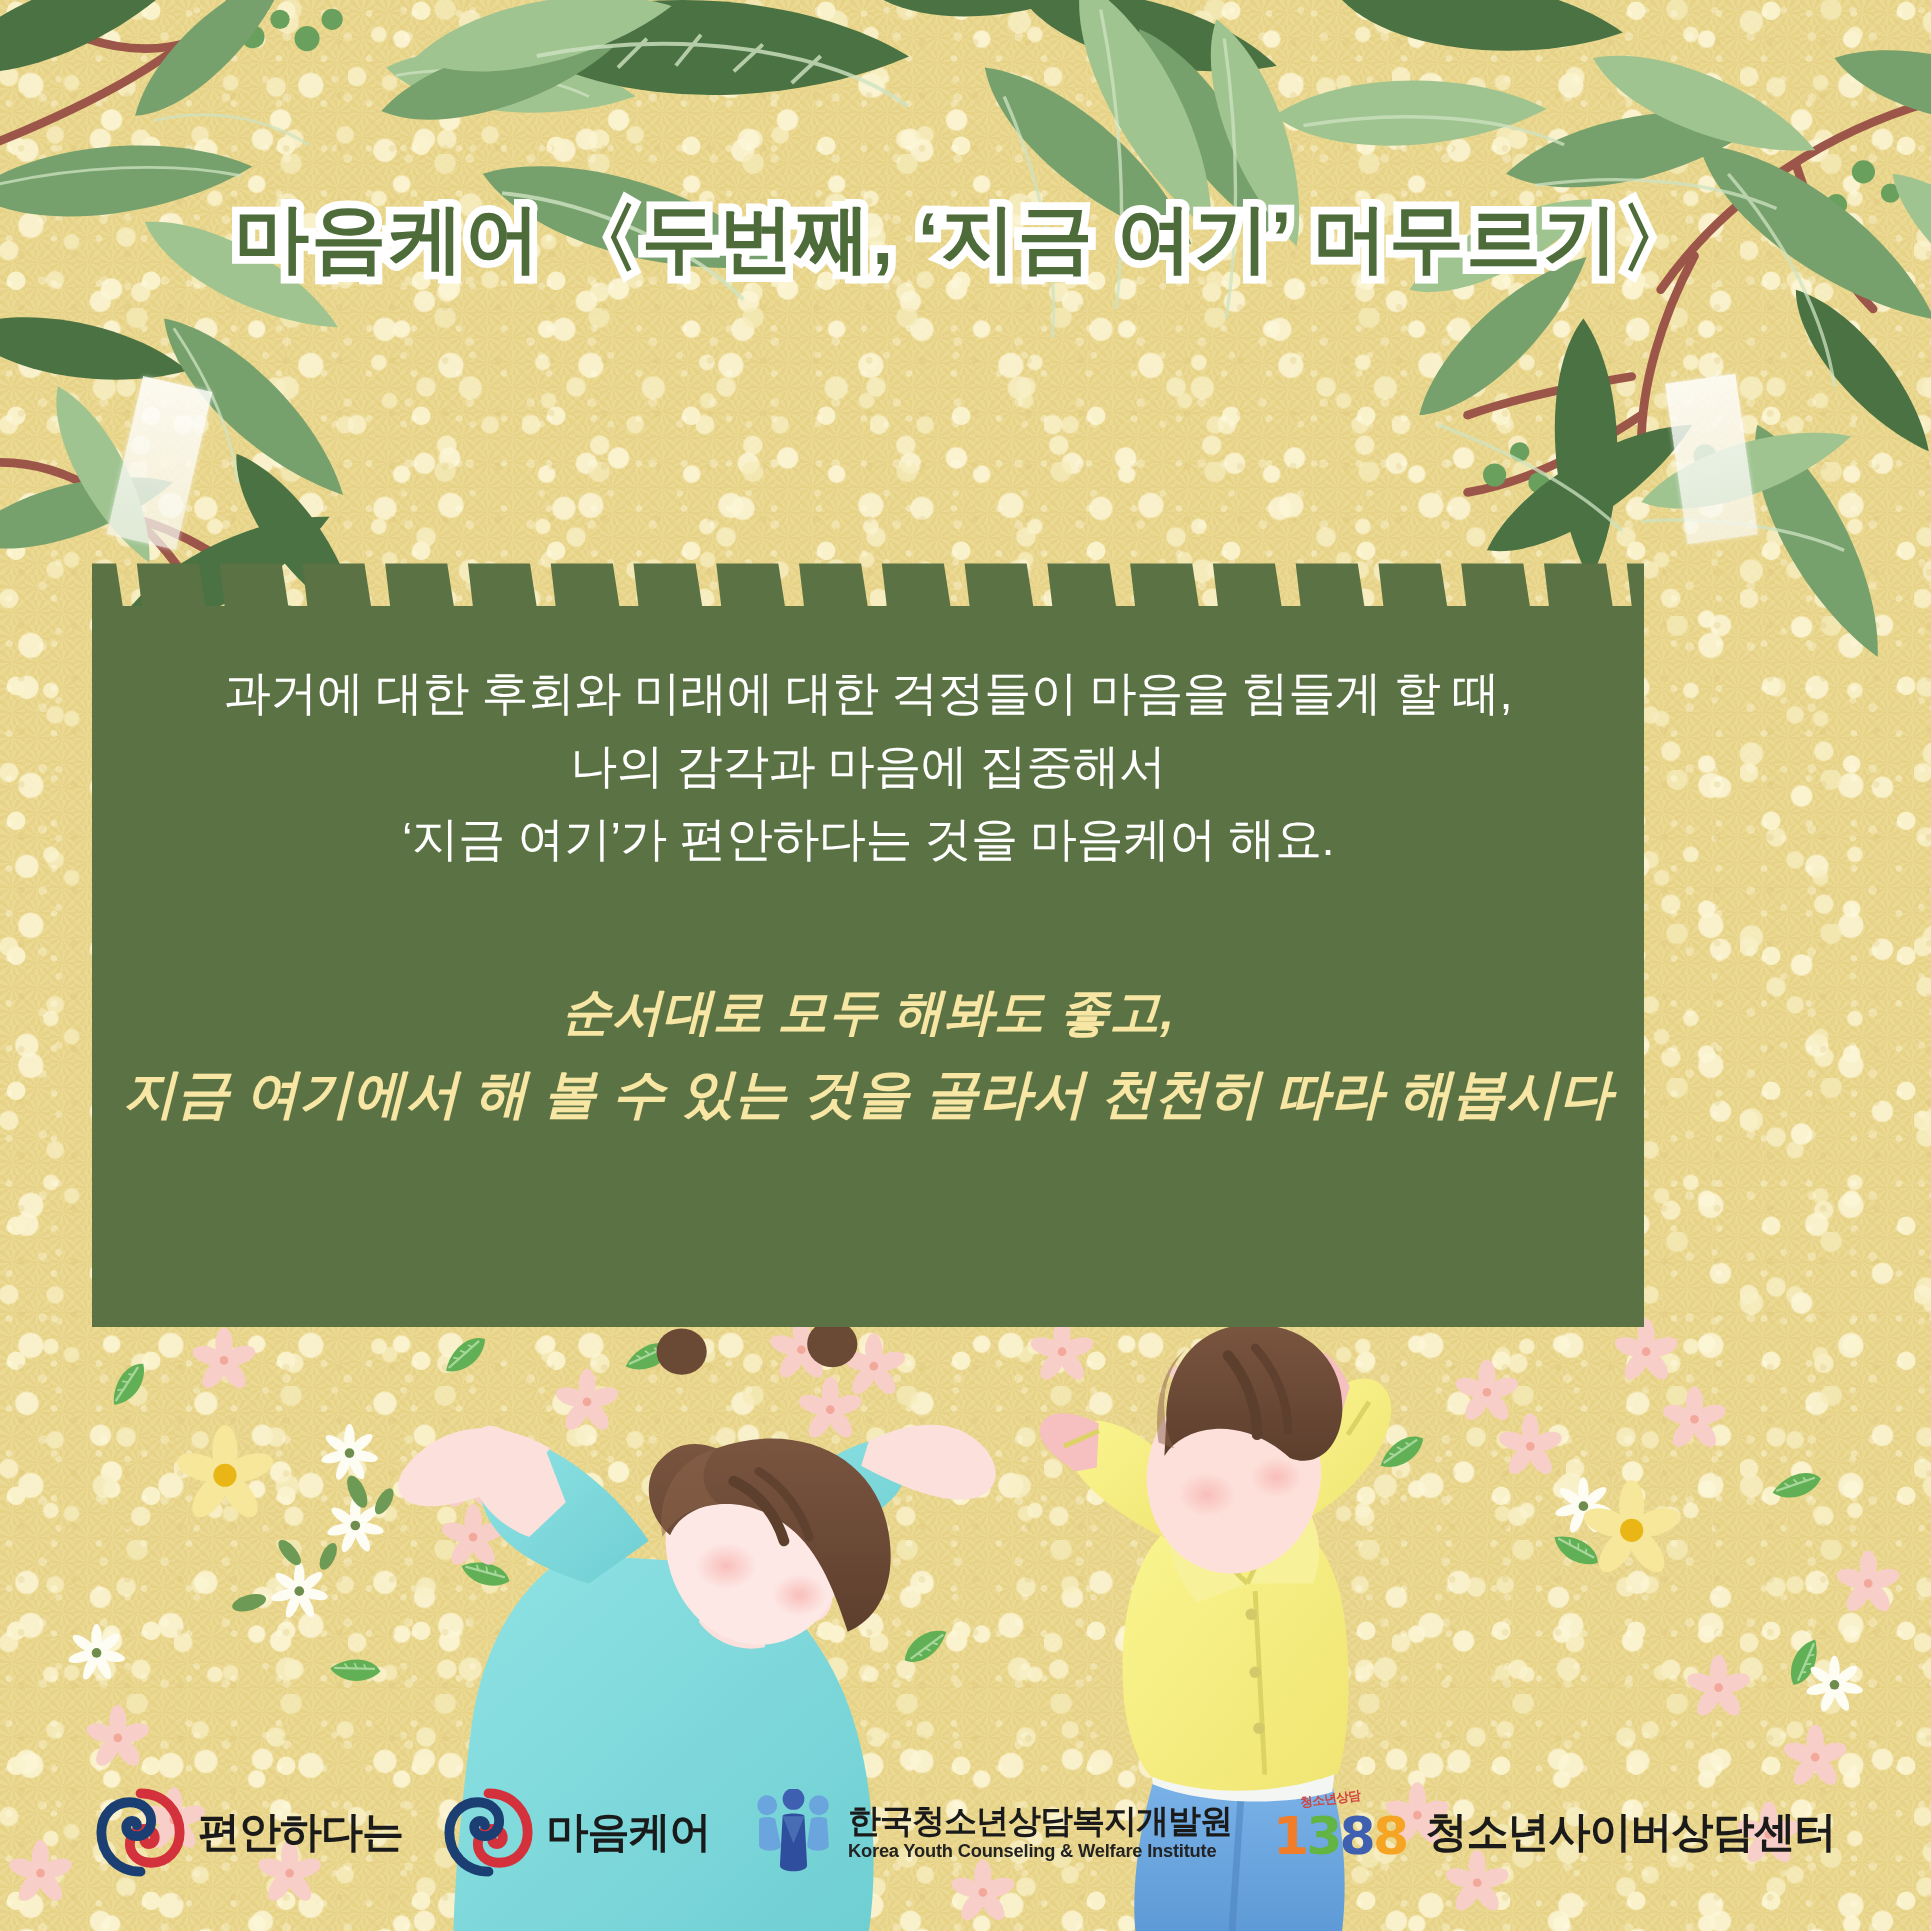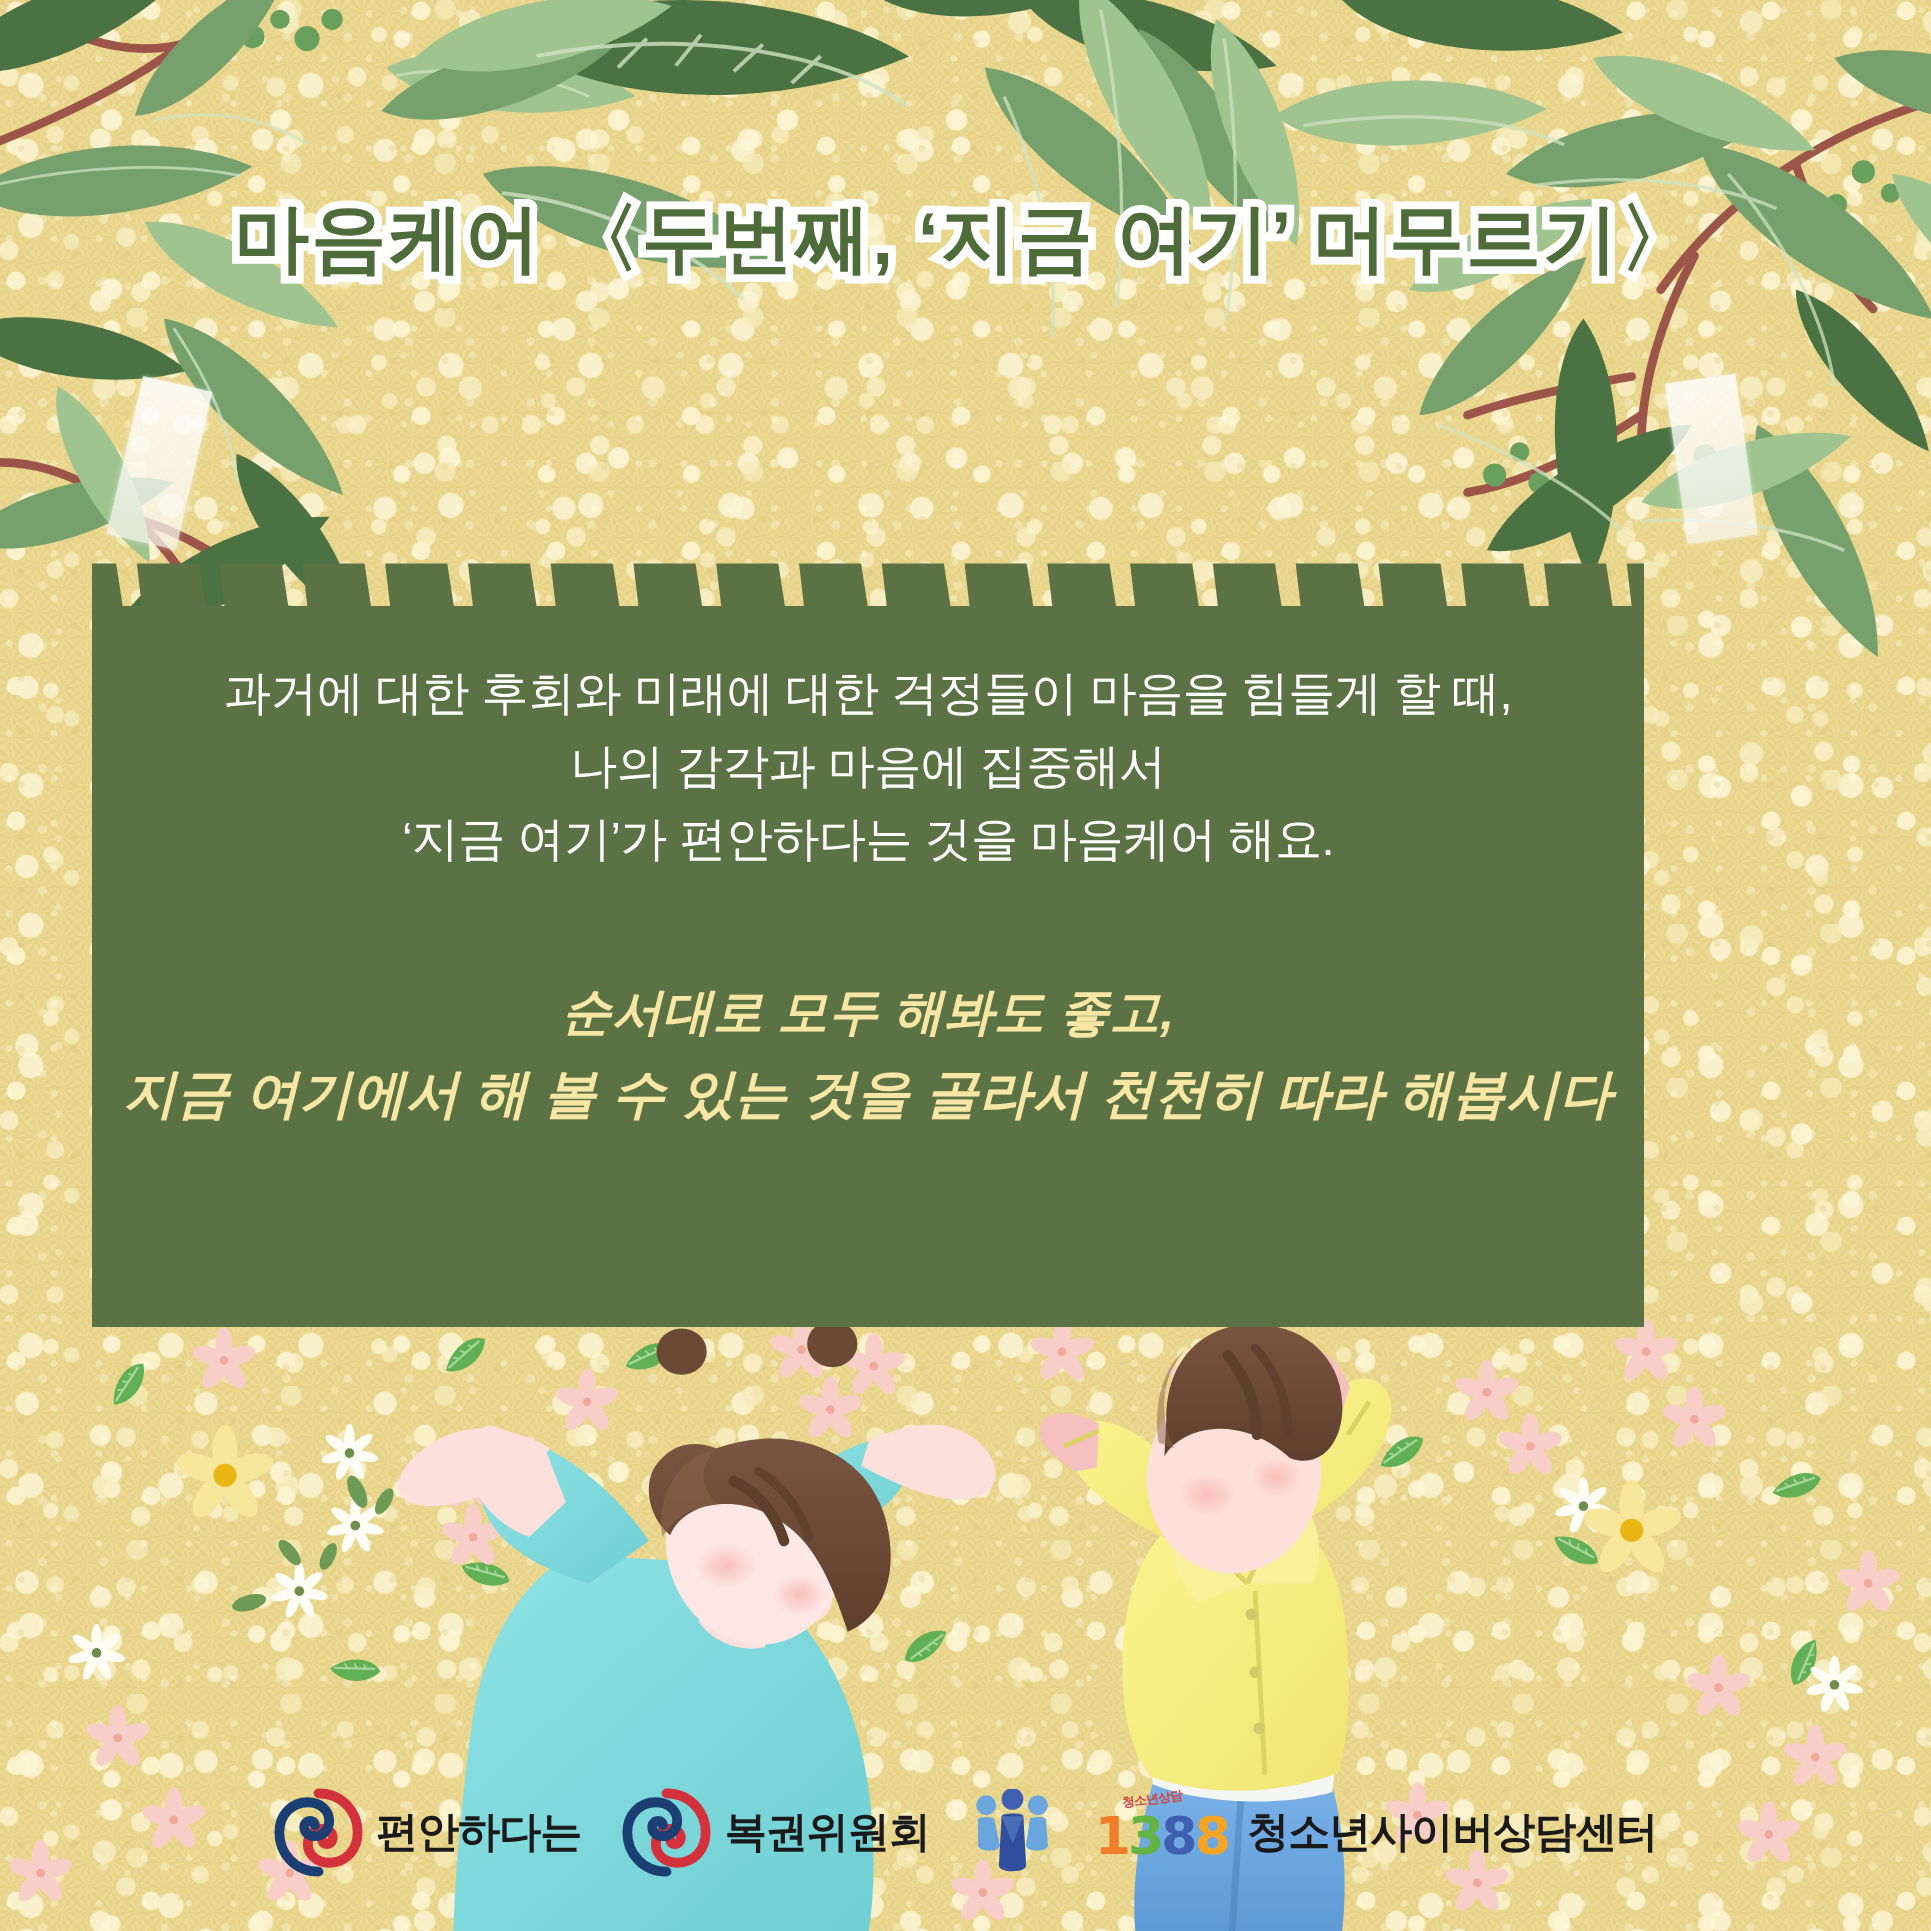--- a/index.html
+++ b/index.html
@@ -552,33 +552,37 @@
       <span class="logo-text">편안하다는</span>
     </div>
 
     <div class="logo">
       <svg width="89" height="89" viewBox="0 0 100 100">
         <path d="M50 6 C76 6 94 26 94 50 C94 70 80 84 62 84 C48 84 38 75 38 63 C38 53 45 46 54 46
                  C61 46 66 50 66 56 C66 60 63 63 59 63 C56 63 54 61 54 58" fill="none" stroke="#d3323c" stroke-width="11" stroke-linecap="round"></path>
         <path d="M50 94 C24 94 6 74 6 50 C6 30 20 16 38 16 C52 16 62 25 62 37 C62 47 55 54 46 54
                  C39 54 34 50 34 44 C34 40 37 37 41 37 C44 37 46 39 46 42" fill="none" stroke="#1c3f73" stroke-width="11" stroke-linecap="round"></path>
       </svg>
-      <span class="logo-text">복권위원회</span>
+      <span class="logo-text">마음케어</span>
     </div>
 
     <div class="logo">
       <svg width="83" height="87" viewBox="0 0 90 96">
         <circle cx="16" cy="18" r="11" fill="#6aa6dd"></circle>
         <path d="M7 34 C7 30 25 30 25 34 L31 62 C31 70 7 70 7 62 Z" fill="#6aa6dd"></path>
         <circle cx="73" cy="18" r="11" fill="#6aa6dd"></circle>
         <path d="M64 34 C64 30 82 30 82 34 L84 62 C84 70 60 70 60 62 Z" fill="#6aa6dd"></path>
         <circle cx="45" cy="11" r="12" fill="#3f5fb0"></circle>
         <path d="M33 30 C33 26 57 26 57 30 L60 84 C60 93 30 93 30 84 Z" fill="#2f4e9e"></path>
         <path d="M33 30 L45 60 L57 30 Z" fill="#5c86c9" opacity=".55"></path>
       </svg>
+      <div class="kyci-text">
+        <span class="logo-text">한국청소년상담복지개발원</span>
+        <span class="logo-text-small">Korea Youth Counseling &amp; Welfare Institute</span>
+      </div>
     </div>
 
     <div class="logo">
       <div style="position:relative;margin-right:5.8px;">
         <span class="tagline1388">청소년상담</span>
         <span class="num1388"><span class="n1">1</span><span class="n3">3</span><span class="n8a">8</span><span class="n8b">8</span></span>
       </div>
       <span class="logo-text">청소년사이버상담센터</span>
     </div>
 

